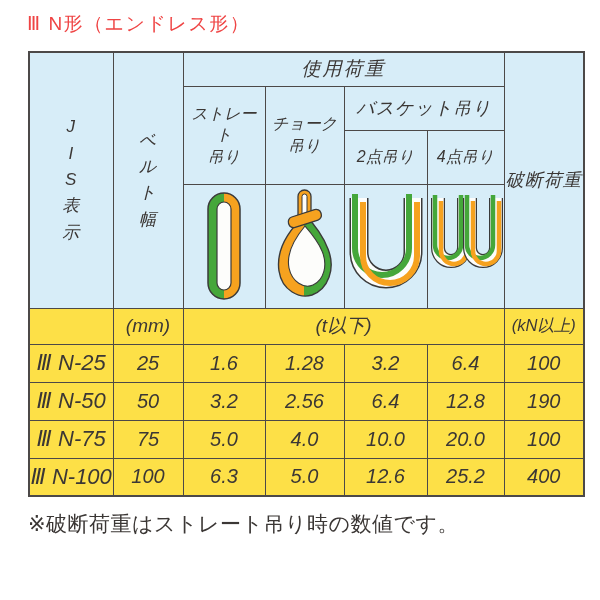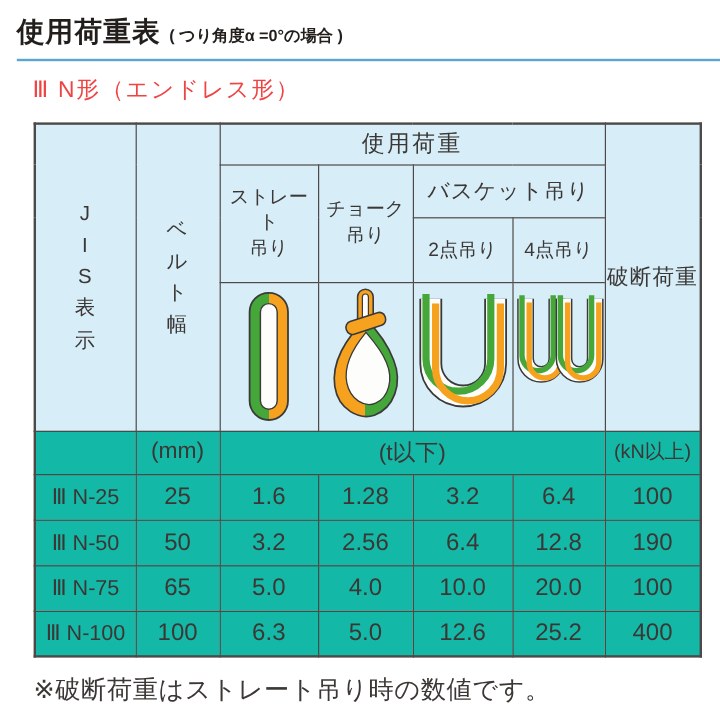--- a/index.html
+++ b/index.html
@@ -20,51 +20,44 @@
 
   
   table.spec {
     border-collapse:collapse; table-layout:fixed;
     margin:14px 0 0 28px;
     border:2px solid #4c4948;
   }
   .spec th, .spec td {
     border:1px solid #4c4948;
     padding:0; text-align:center; vertical-align:middle;
-    font-weight:400; color:#3b3735;
+    font-weight:400; color:#3b3735;font-style:italic;
   }
   .hdr   { background:#d7edf8; }
-  .cellw { background:#14b8a6; }
+  .cellw { background:#fde047; }
 
   .v-label { white-space:pre-line; font-size:17px; line-height:1.55; letter-spacing:1px; }
   .group-label { font-size:19px; letter-spacing:2px; }
   .two-line { white-space:pre-line; font-size:16px; line-height:1.35; }
   .basket-label { font-size:18px; letter-spacing:1px;margin-left:40px; }
   .point-label { font-size:16px; }
   .break-label { font-size:18px; letter-spacing:1px; }
   .unit { font-size:19px; }
   .unit-kn { font-size:16.5px; }
   .num { font-size:20px;margin-left:16px; }
-  .jis { font-size:18px; }
+  .jis { font-size:22px; }
   .icon-cell svg { display:block; margin:0 auto; }
 
   .footnote { margin:13px 0 0 28px; font-size:21px; letter-spacing:0.5px; color:#3b3735; }
 </style>
 </head>
 <body>
 
 <div class="page">
 
-  <div class="titlebar">
-    <div class="title-line">
-      <h1 class="page-title">使用荷重表</h1>
-      <span class="title-note">( つり角度α =0°の場合 )</span>
-    </div>
-    <div class="accent-rule"></div>
-  </div>
 
   <div class="subtitle">Ⅲ N形（エンドレス形）</div>
 
   <table class="spec">
     <colgroup>
       <col style="width:84px">
         <col style="width:70px">
         <col style="width:82px">
       <col style="width:79px">
         <col style="width:83px">
@@ -174,21 +167,21 @@
         <td class="cellw jis">Ⅲ N-50</td>
         <td class="cellw num">50</td>
         <td class="cellw num">3.2</td>
         <td class="cellw num">2.56</td>
         <td class="cellw num">6.4</td>
         <td class="cellw num">12.8</td>
         <td class="cellw num">190</td>
       </tr>
       <tr style="height:38px">
         <td class="cellw jis">Ⅲ N-75</td>
-        <td class="cellw num">65</td>
+        <td class="cellw num">75</td>
         <td class="cellw num">5.0</td>
         <td class="cellw num">4.0</td>
         <td class="cellw num">10.0</td>
         <td class="cellw num">20.0</td>
         <td class="cellw num">100</td>
       </tr>
       <tr style="height:38px">
         <td class="cellw jis">Ⅲ N-100</td>
         <td class="cellw num">100</td>
         <td class="cellw num">6.3</td>

